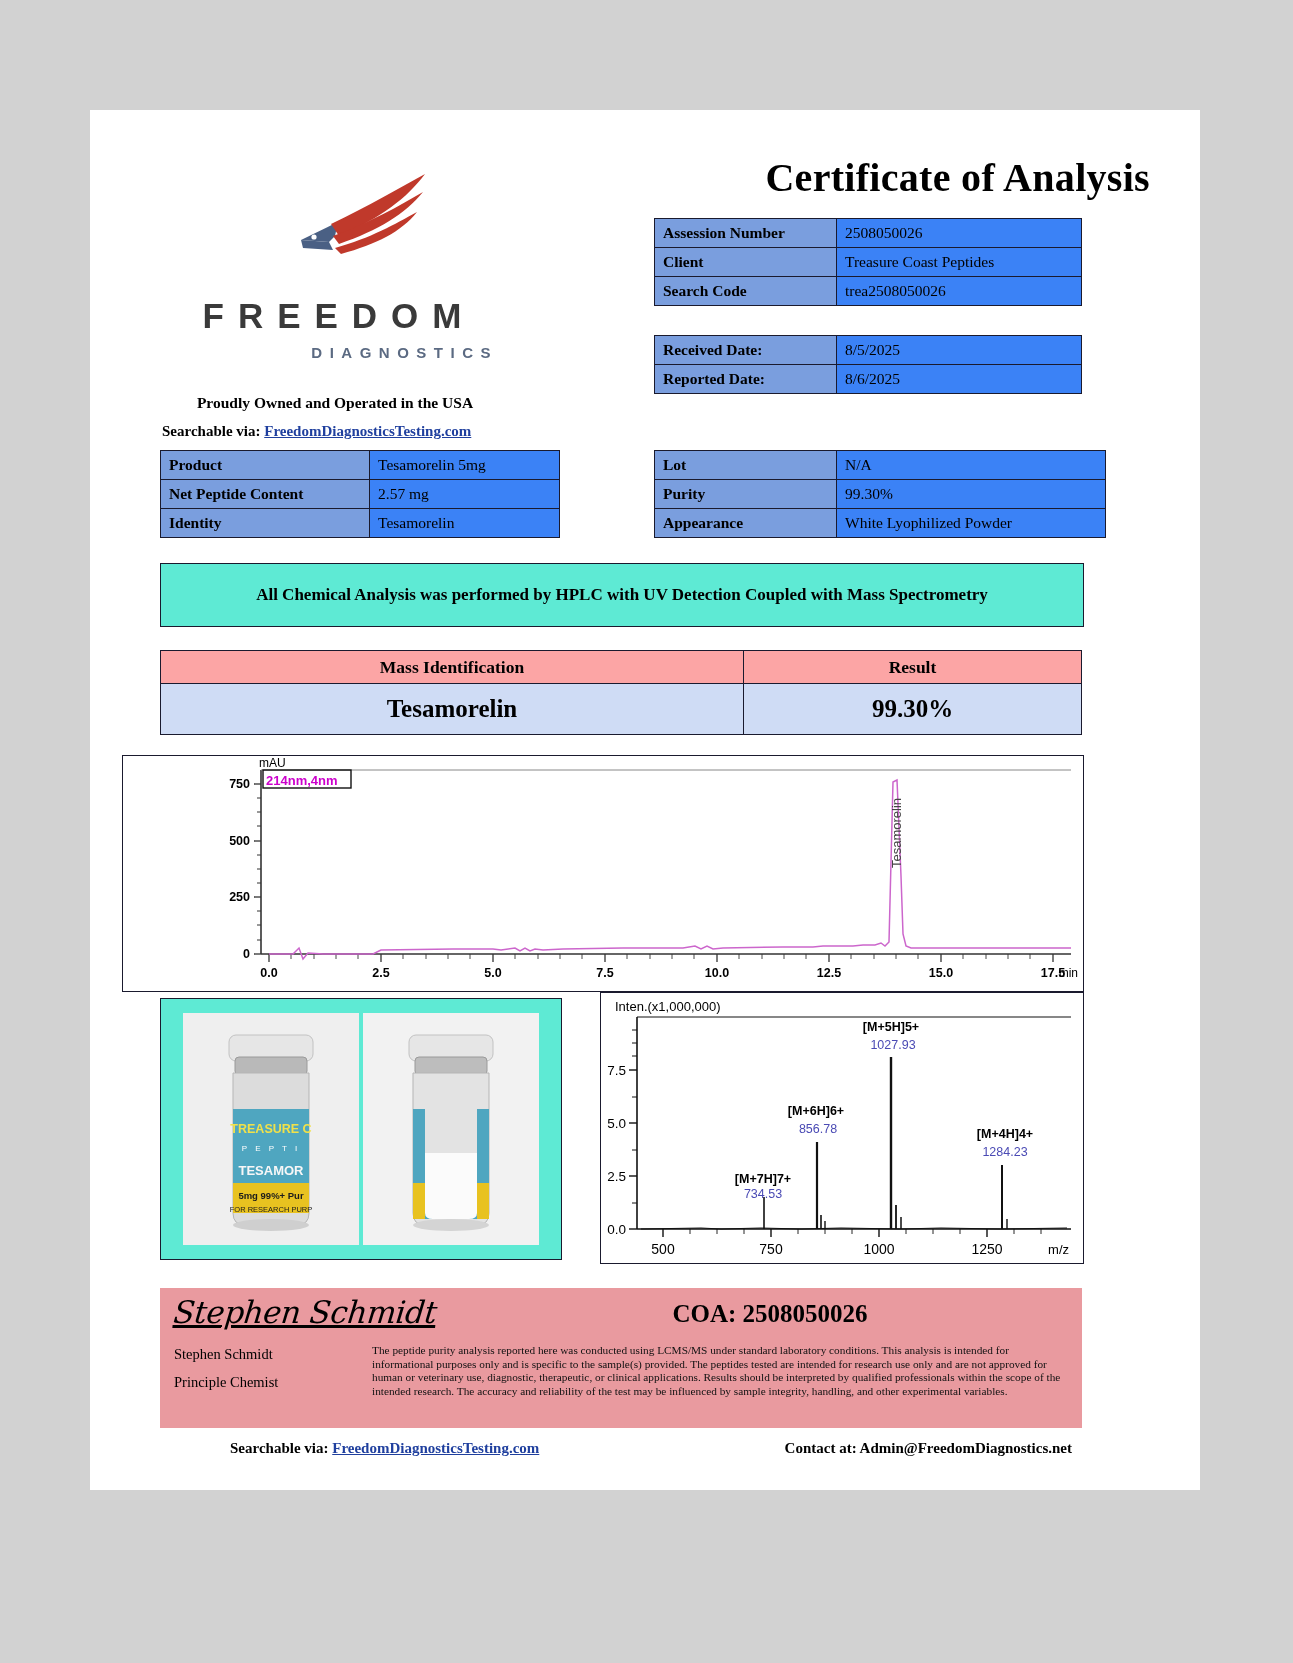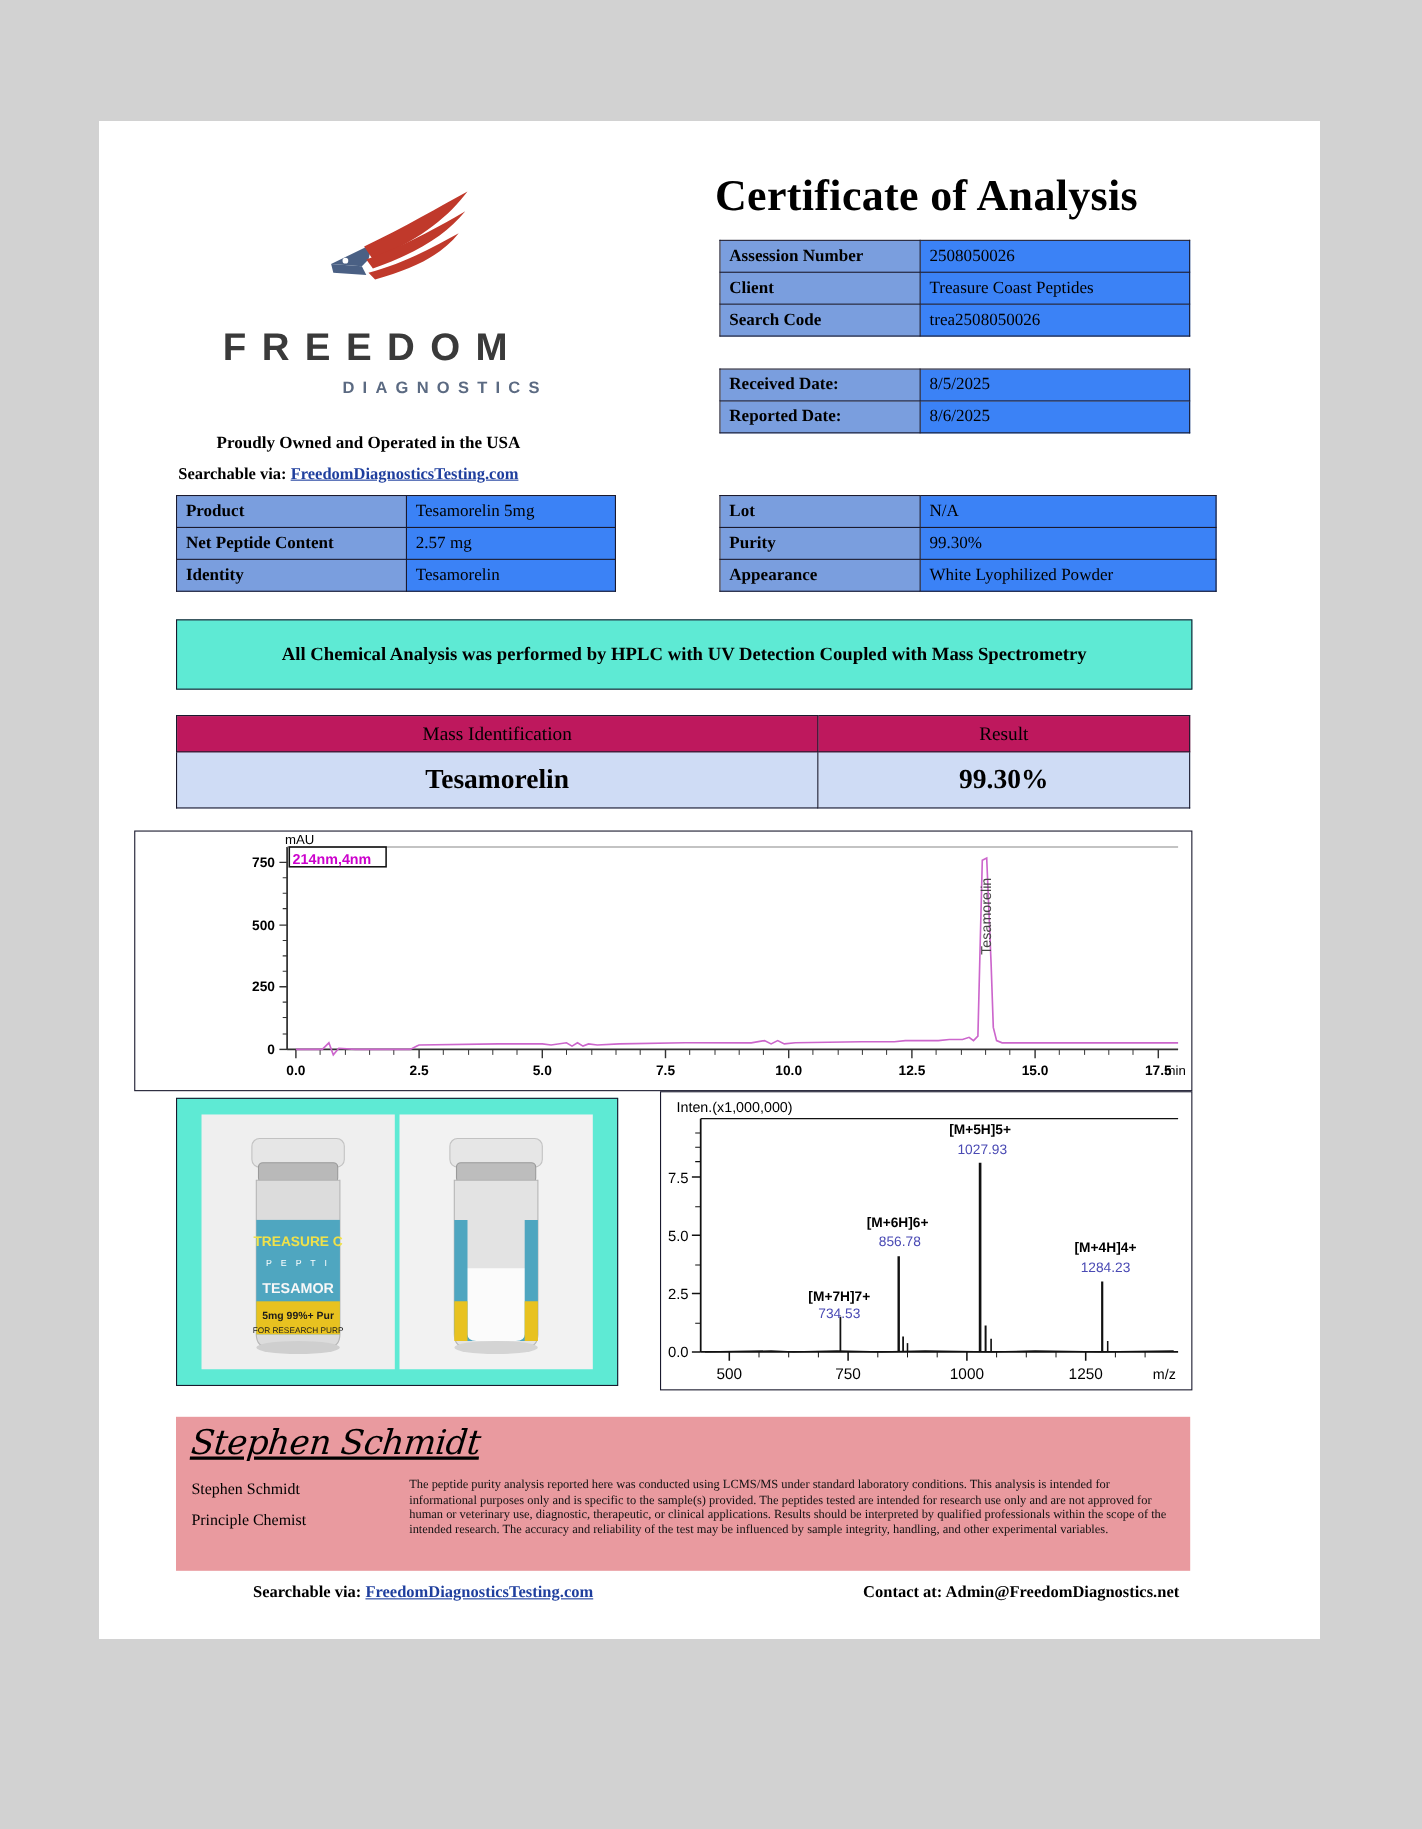--- a/index.html
+++ b/index.html
@@ -29,21 +29,21 @@
   }
   .usa-line{
     position:absolute;left:60px;top:284px;width:370px;text-align:center;
     font-size:15.5px;font-weight:bold;color:#000;
   }
   .searchable-top{
     position:absolute;left:72px;top:313px;font-size:15px;font-weight:bold;color:#000;
   }
   .searchable-top a{color:#1f3f9e;text-decoration:underline;}
   .coa-title{
-    position:absolute;left:560px;top:44px;width:500px;text-align:left;
+    position:absolute;left:560px;top:44px;width:500px;text-align:right;
     font-size:40px;font-weight:bold;color:#000;letter-spacing:.3px;
   }
   
   table.kv{border-collapse:collapse;position:absolute;}
   table.kv td{
     border:1.3px solid #1a1a2e;
     font-size:15.5px;height:20px;padding:4px 8px;vertical-align:middle;
   }
   table.kv td.k{background:#7a9ede;font-weight:bold;color:#000;}
   table.kv td.v{background:#3b82f6;color:#000;font-weight:normal;}
@@ -60,21 +60,21 @@
     position:absolute;left:70px;top:453px;width:922px;height:62px;
     background:#5eead4;border:1.3px solid #1a1a2e;
     display:flex;align-items:center;justify-content:center;
     font-size:17px;font-weight:bold;color:#000;text-align:center;
   }
   
   table.mass{
     border-collapse:collapse;position:absolute;left:70px;top:540px;width:922px;
   }
   table.mass td{border:1.3px solid #1a1a2e;text-align:center;}
-  table.mass td.hd{background:#be185d;font-size:17.5px;font-weight:normal;height:30px;}
+  table.mass td.hd{background:#fca5a5;font-size:17.5px;font-weight:bold;height:30px;}
   table.mass td.val{background:#cfdcf5;font-size:25px;font-weight:bold;height:48px;}
   
   .chrom{
     position:absolute;left:32px;top:645px;width:960px;height:235px;
     background:#fff;border:1.3px solid #1a1a2e;
   }
   
   .vials{
     position:absolute;left:70px;top:888px;width:400px;height:260px;
     border:1.8px solid #1a1a2e;background:#5eead4;
@@ -434,20 +434,21 @@
         <text x="404" y="145" font-size="12.5" font-weight="bold" text-anchor="middle" fill="#000">[M+4H]4+</text>
         <text x="404" y="163" font-size="12.5" text-anchor="middle" fill="#4a4ab4">1284.23</text>
       </g>
     </svg>
   </div>
 
   <div class="sig-block">
     <div class="sig-name">Stephen Schmidt</div>
     <div class="sig-printed">Stephen Schmidt</div>
     <div class="sig-role">Principle Chemist</div>
+    <div class="coa-num">COA: 2508050026</div>
     <div class="disclaimer">The peptide purity analysis reported here was conducted using LCMS/MS under standard laboratory conditions. This analysis is intended for informational purposes only and is specific to the sample(s) provided. The peptides tested are intended for research use only and are not approved for human or veterinary use, diagnostic, therapeutic, or clinical applications. Results should be interpreted by qualified professionals within the scope of the intended research. The accuracy and reliability of the test may be influenced by sample integrity, handling, and other experimental variables.</div>
   </div>
 
   <div class="footer">
     <div class="left">
       <span>Searchable via:</span>
       <a href="#">FreedomDiagnosticsTesting.com</a>
     </div>
     <div class="right">Contact at: Admin@FreedomDiagnostics.net</div>
   </div>

